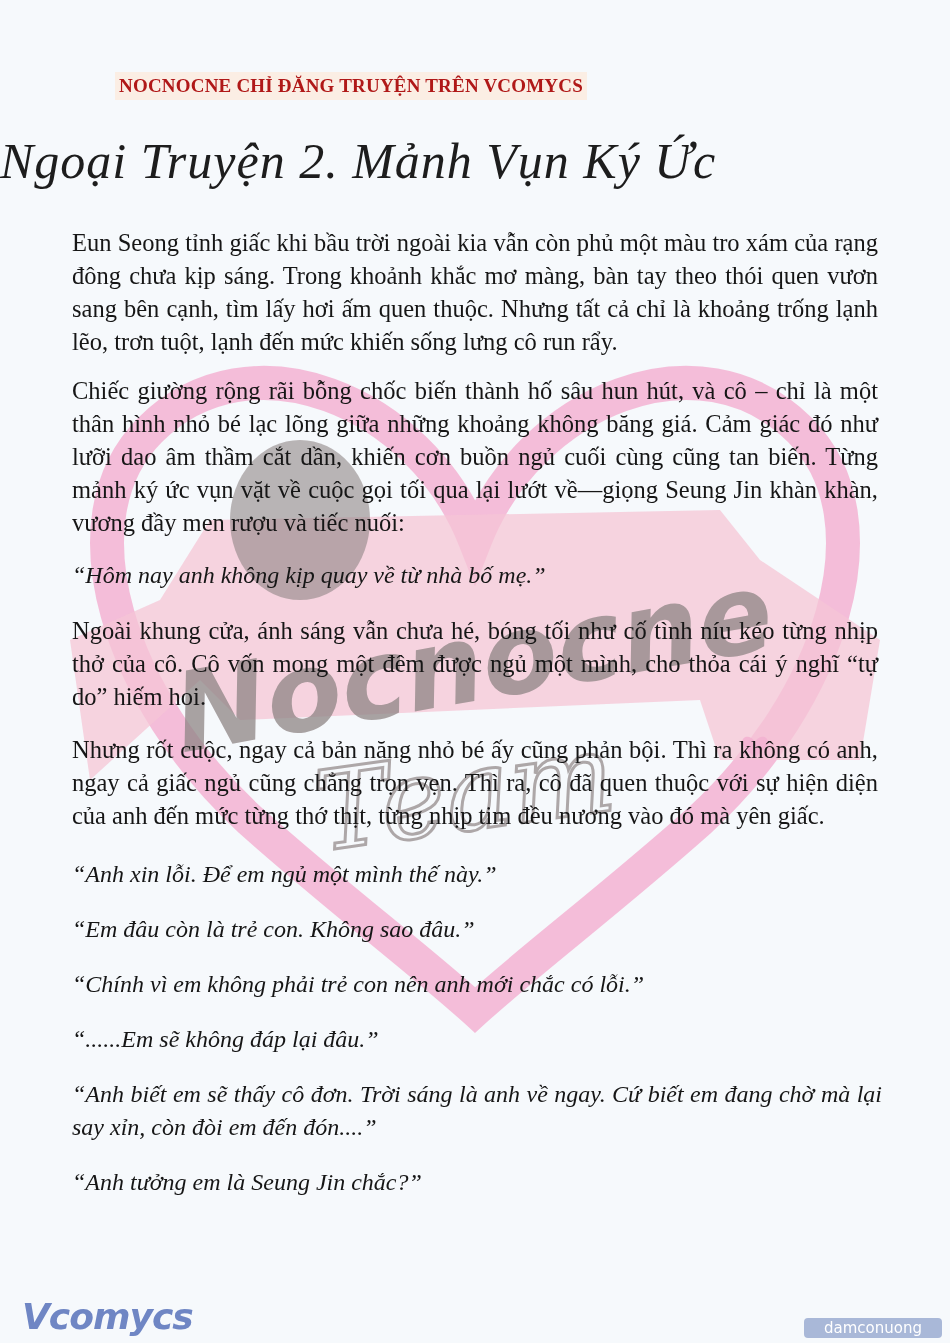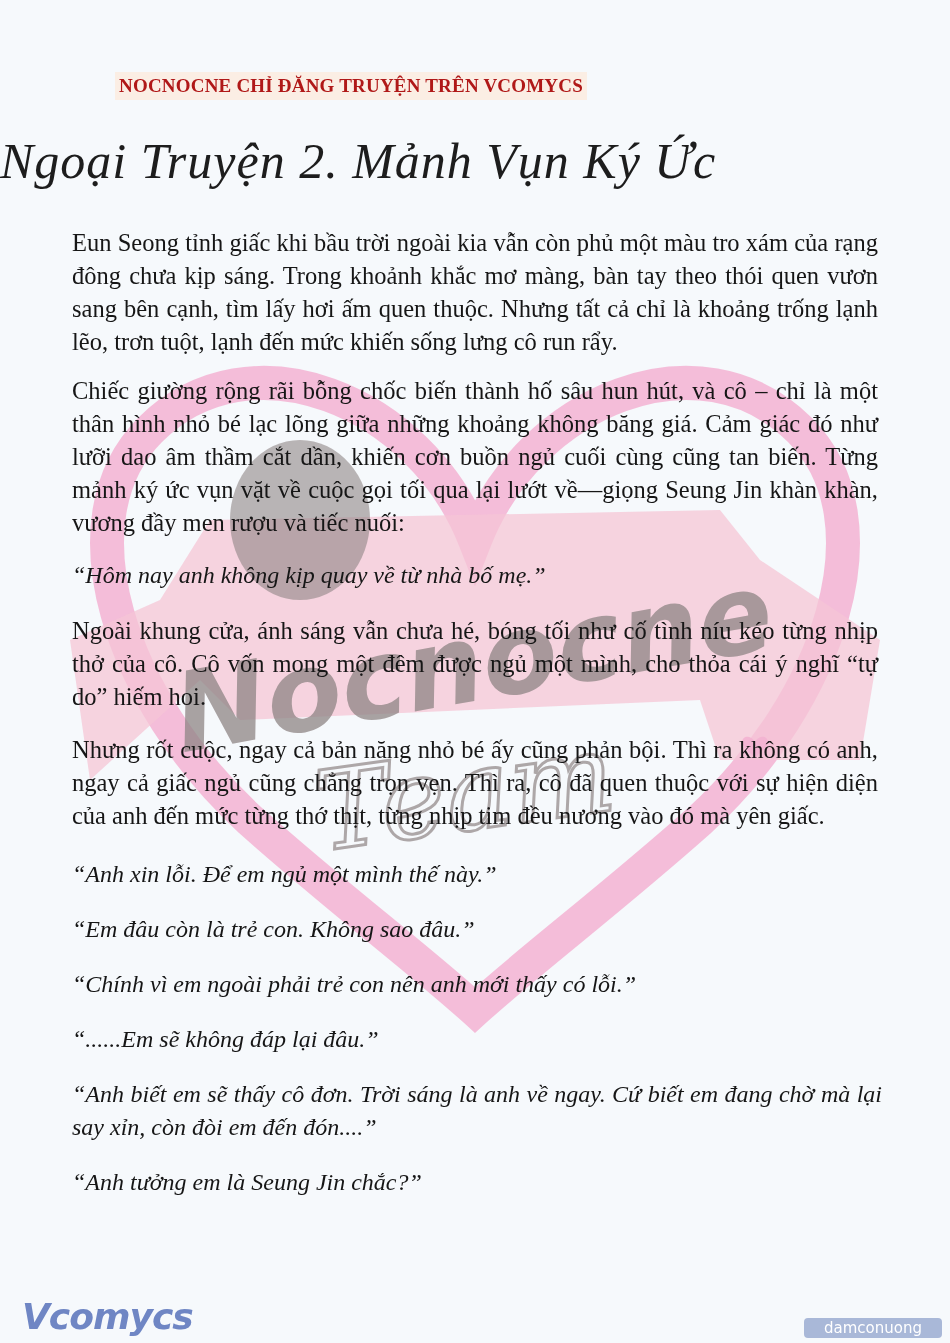--- a/index.html
+++ b/index.html
@@ -64,20 +64,20 @@
 <div class="chapter-title">Ngoại Truyện 2. Mảnh Vụn Ký Ức</div>
 
 <div class="content">
   <p class="para">Eun Seong tỉnh giấc khi bầu trời ngoài kia vẫn còn phủ một màu tro xám của rạng đông chưa kịp sáng. Trong khoảnh khắc mơ màng, bàn tay theo thói quen vươn sang bên cạnh, tìm lấy hơi ấm quen thuộc. Nhưng tất cả chỉ là khoảng trống lạnh lẽo, trơn tuột, lạnh đến mức khiến sống lưng cô run rẩy.</p>
   <p class="para" style="margin-bottom:20px">Chiếc giường rộng rãi bỗng chốc biến thành hố sâu hun hút, và cô – chỉ là một thân hình nhỏ bé lạc lõng giữa những khoảng không băng giá. Cảm giác đó như lưỡi dao âm thầm cắt dần, khiến cơn buồn ngủ cuối cùng cũng tan biến. Từng mảnh ký ức vụn vặt về cuộc gọi tối qua lại lướt về—giọng Seung Jin khàn khàn, vương đầy men rượu và tiếc nuối:</p>
   <p class="dialogue">“Hôm nay anh không kịp quay về từ nhà bố mẹ.”</p>
   <p class="para" style="margin-bottom:20px">Ngoài khung cửa, ánh sáng vẫn chưa hé, bóng tối như cố tình níu kéo từng nhịp thở của cô. Cô vốn mong một đêm được ngủ một mình, cho thỏa cái ý nghĩ “tự do” hiếm hoi.</p>
   <p class="para" style="margin-bottom:26px">Nhưng rốt cuộc, ngay cả bản năng nhỏ bé ấy cũng phản bội. Thì ra không có anh, ngay cả giấc ngủ cũng chẳng trọn vẹn. Thì ra, cô đã quen thuộc với sự hiện diện của anh đến mức từng thớ thịt, từng nhịp tim đều nương vào đó mà yên giấc.</p>
   <p class="dialogue">“Anh xin lỗi. Để em ngủ một mình thế này.”</p>
   <p class="dialogue">“Em đâu còn là trẻ con. Không sao đâu.”</p>
-  <p class="dialogue">“Chính vì em ngoài phải trẻ con nên anh mới thấy có lỗi.”</p>
+  <p class="dialogue">“Chính vì em không phải trẻ con nên anh mới chắc có lỗi.”</p>
   <p class="dialogue">“......Em sẽ không đáp lại đâu.”</p>
   <p class="dialogue" style="text-align:justify">“Anh biết em sẽ thấy cô đơn. Trời sáng là anh về ngay. Cứ biết em đang chờ mà lại say xỉn, còn đòi em đến đón....”</p>
   <p class="dialogue">“Anh tưởng em là Seung Jin chắc?”</p>
 </div>
 
 <div class="footer-logo">Vcomycs</div>
 <div class="footer-credit">damconuong</div>
 
 </body></html>

